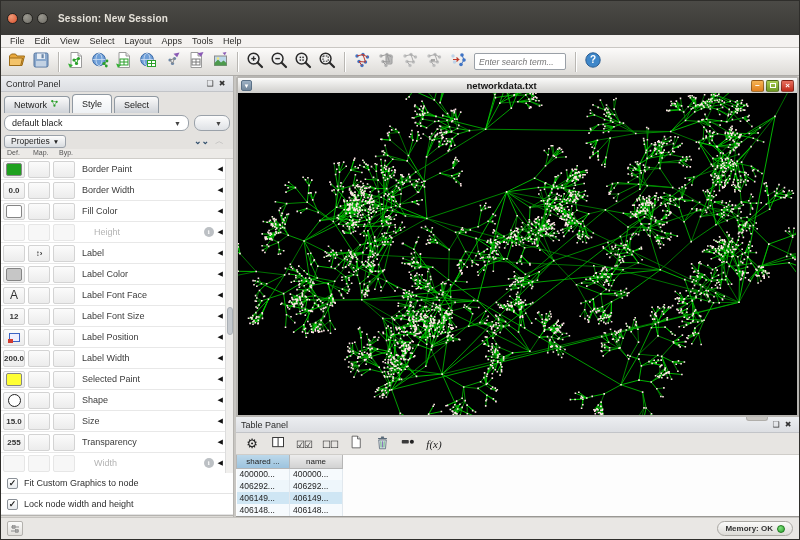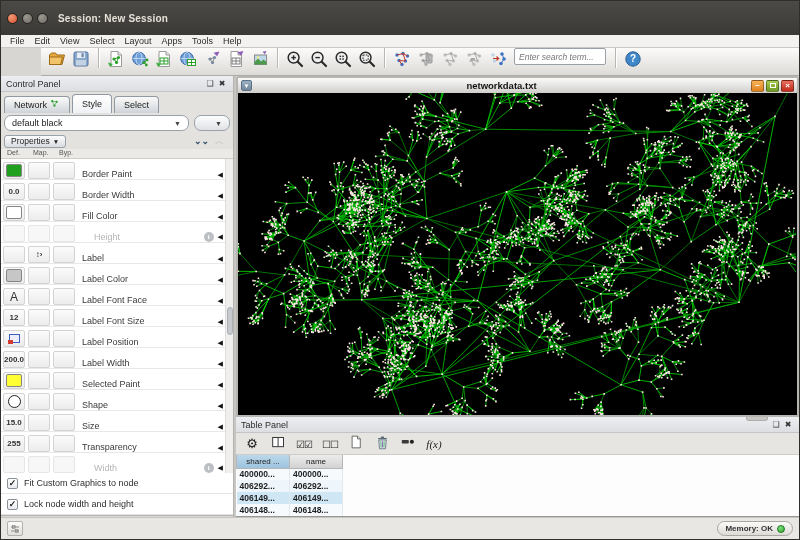--- a/index.html
+++ b/index.html
@@ -16,21 +16,21 @@
   .wdot.min,.wdot.max{background:radial-gradient(circle at 35% 30%,#9a988f,#6e6c65);}
   .titlebar .title{color:#e6e2da;font-size:10px;font-weight:bold;margin-left:10px;letter-spacing:.2px;}
 
   
   .menubar{height:13px;background:#f4f2f0;border-bottom:1px solid #c9c7c3;display:flex;align-items:center;
            padding-left:4px;flex:0 0 auto;}
   .menu-item{font-size:9px;color:#2e2d2b;padding:0 5px;cursor:default;}
 
   
   .toolbar{height:28px;background:linear-gradient(#fcfbfa,#dddbd7);border-bottom:1px solid #aeaca8;
-           display:flex;align-items:flex-start;padding:0 4px;flex:0 0 auto;margin-left:40px;}
+           display:flex;align-items:center;padding:0 4px;flex:0 0 auto;}
   .tb-btn{width:24px;height:24px;border:none;background:transparent;padding:2px;display:flex;
           align-items:center;justify-content:center;border-radius:3px;}
   .tb-sep{width:1px;height:20px;background:#b9b7b3;margin:0 5px;box-shadow:1px 0 0 #fff;}
   .tb-search{width:92px;height:17px;font-size:8.5px;font-style:italic;color:#8a8a8a;
              border:1px solid #9aa0a7;border-radius:2px;padding:0 4px;background:#fff;margin:0 4px;}
 
   
   .workspace{flex:1 1 auto;display:flex;min-height:0;}
 
   
@@ -53,21 +53,21 @@
   .props-btn{height:13px;font-size:8.5px;color:#222;background:linear-gradient(#fdfdfd,#d8dce0);
              border:1px solid #9aa1a9;border-radius:3px;display:inline-flex;align-items:center;gap:3px;padding:0 6px;}
   .props-btn .arrow{font-size:6.5px;}
   .props-row .spacer{flex:1;}
   .chev{font-size:9px;margin-right:6px;line-height:1;}
   .chev.down{color:#2e4d6b;font-weight:bold;}
   .chev.up{color:#b6b6b6;}
   .colhdr{height:9px;display:flex;font-size:7px;color:#555;padding-left:6px;background:#eceae7;flex:0 0 auto;}
   .colhdr span{width:26px;}
   .prop-list{position:relative;background:#fff;flex:0 0 auto;height:315px;border-top:1px solid #cfcdc9;overflow:hidden;}
-  .prop-row{height:21px;display:flex;align-items:flex-end;border-bottom:1px solid #e8e8e8;background:#fff;padding-left:2px;}
+  .prop-row{height:21px;display:flex;align-items:center;border-bottom:1px solid #e8e8e8;background:#fff;padding-left:2px;}
   .cell{width:22px;height:17px;margin-right:3px;border:1px solid #d3d3d3;border-radius:2px;
         background:linear-gradient(#fbfbfb,#ececec);display:flex;align-items:center;justify-content:center;
         font-size:8px;color:#333;flex:0 0 auto;overflow:hidden;}
   .cell.txt{font-weight:bold;font-size:8px;}
   .cell.fontface{font-size:12px;font-weight:normal;}
   .swatch{width:16px;height:13px;border:1px solid #858585;border-radius:2px;display:inline-block;}
   .shape-ellipse{width:13px;height:13px;border:1.5px solid #222;border-radius:50%;display:inline-block;background:#fff;}
   .pos-icon{position:relative;width:11px;height:9px;border:1px solid #3a62c4;display:inline-block;background:#eef;}
   .pos-icon span{position:absolute;left:-2px;bottom:-2px;width:5px;height:4px;background:#d23b2f;display:block;}
   .prop-label{font-size:9px;color:#3a3a3a;margin-left:4px;flex:1;}
@@ -114,21 +114,21 @@
   .tp-btn{background:transparent;border:none;padding:0;display:flex;align-items:center;justify-content:center;
           height:18px;min-width:16px;color:#222;}
   .tp-btn .uni{font-size:13px;line-height:1;}
   .tp-btn .dbl{font-size:10px;letter-spacing:-1px;}
   .tp-btn .fx{font-family:"Liberation Serif",serif;font-style:italic;font-size:11px;}
   .tbl-area{flex:1;background:#fdfdfd;overflow:hidden;position:relative;border-bottom:1px solid #9a9894;}
   .tbl{border-collapse:collapse;}
   .tbl th{width:53px;height:13px;font-size:8px;font-weight:normal;color:#222;
           background:linear-gradient(#ececec,#d2d2d2);border:1px solid #b6b6b6;border-top:none;margin-top:6px;}
   .tbl th.sel{background:linear-gradient(#bcd8ea,#9cc3de);}
-  .tbl td{width:53px;height:12px;font-size:8.5px;color:#1d1d1d;padding:0 3px;border-right:1px solid #e1e8ee;font-weight:bold;}
+  .tbl td{width:53px;height:12px;font-size:8.5px;color:#1d1d1d;padding:0 3px;border-right:1px solid #e1e8ee;}
   .tp-tabs{height:17px;display:flex;align-items:flex-start;padding:0 4px;background:#dcdad6;flex:0 0 auto;}
   .splitter-handle{position:absolute;top:0;left:510px;width:22px;height:4px;background:#c9c7c3;border-radius:0 0 3px 3px;border:1px solid #b0aeaa;border-top:none;}
 
   
   .statusbar{height:22px;background:#e9e7e4;border-top:1px solid #c6c4c0;display:flex;align-items:center;
              padding:0 6px;flex:0 0 auto;}
   .sb-left-btn{width:16px;height:15px;border:1px solid #b3b1ad;border-radius:2px;background:linear-gradient(#fbfbfa,#e2e0dc);
                display:flex;align-items:center;justify-content:center;}
   .mem-btn{margin-left:auto;height:15px;border:1px solid #a9a7a2;border-radius:8px;background:linear-gradient(#fbfbfa,#dddbd7);
            display:flex;align-items:center;gap:4px;font-size:8px;color:#333;font-weight:bold;padding:0 7px;}

